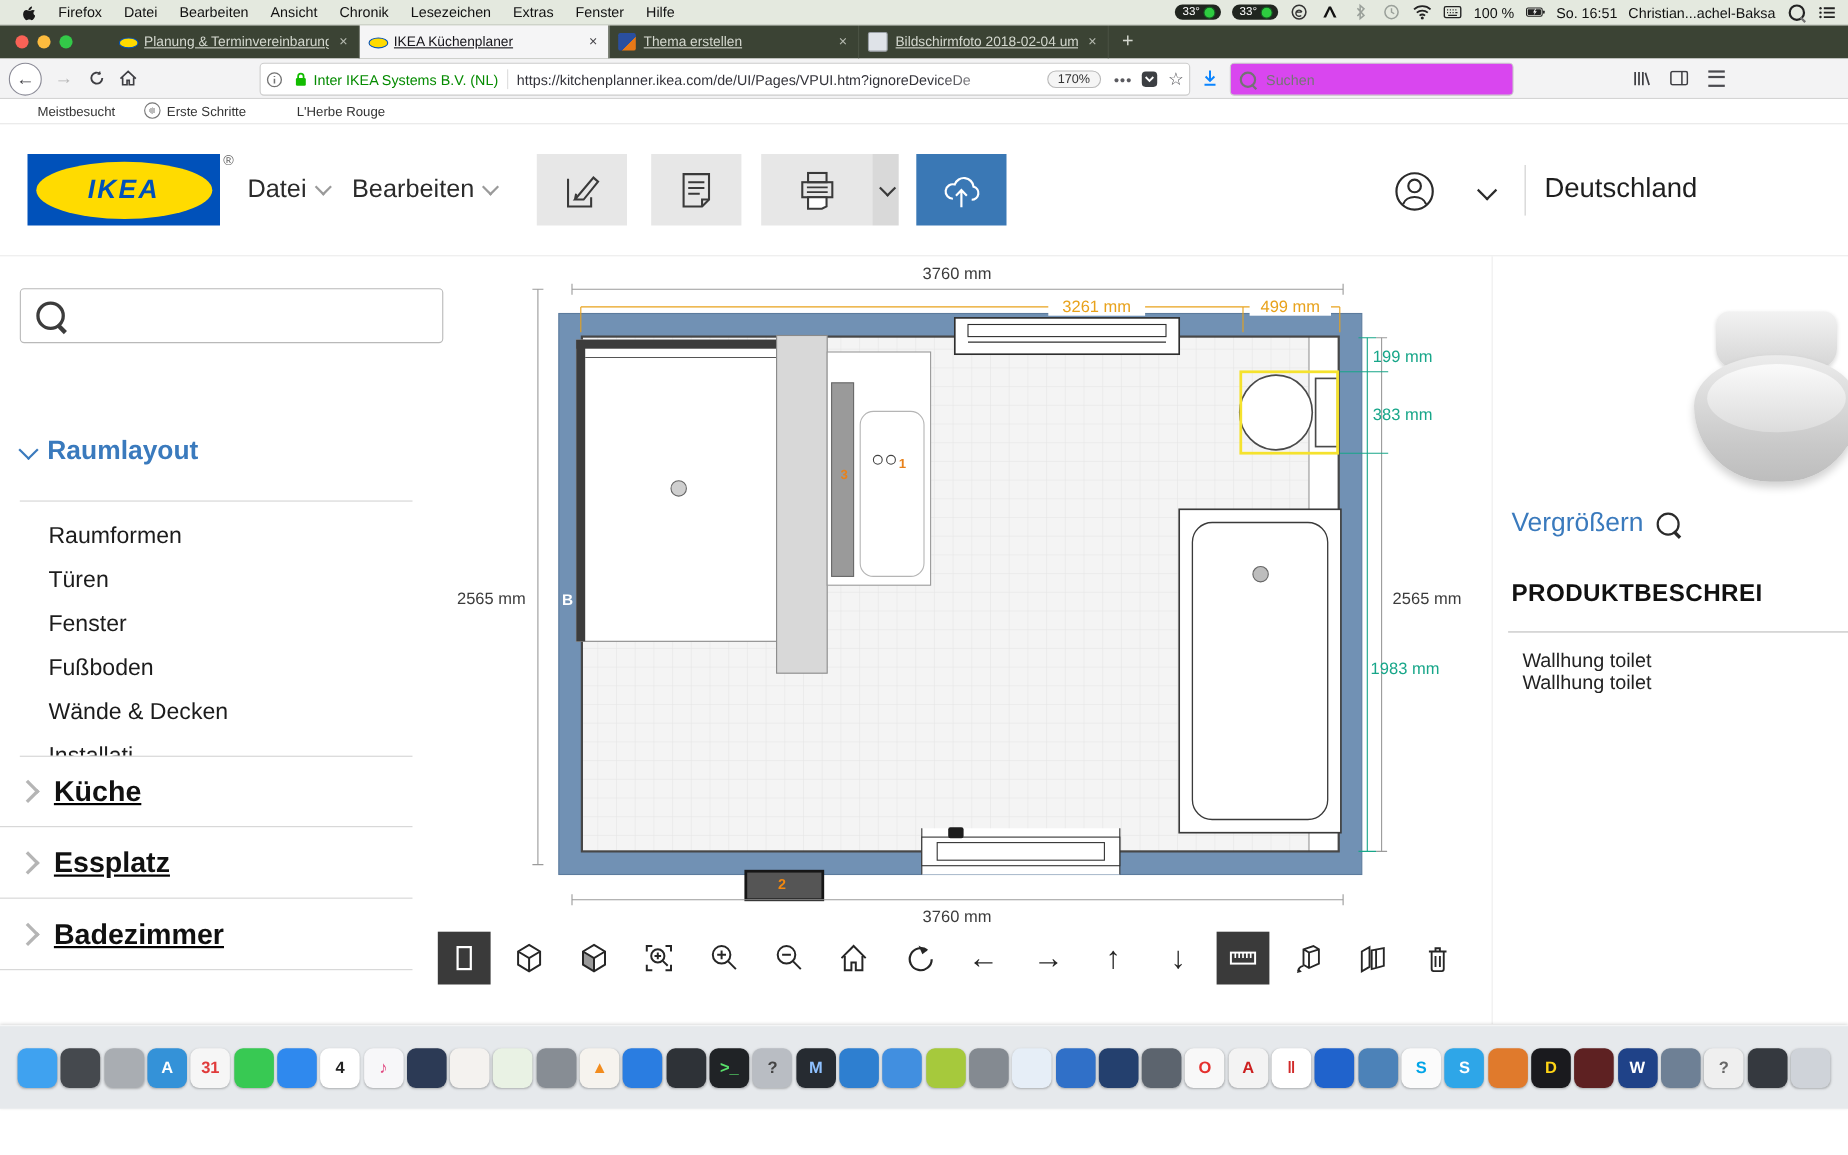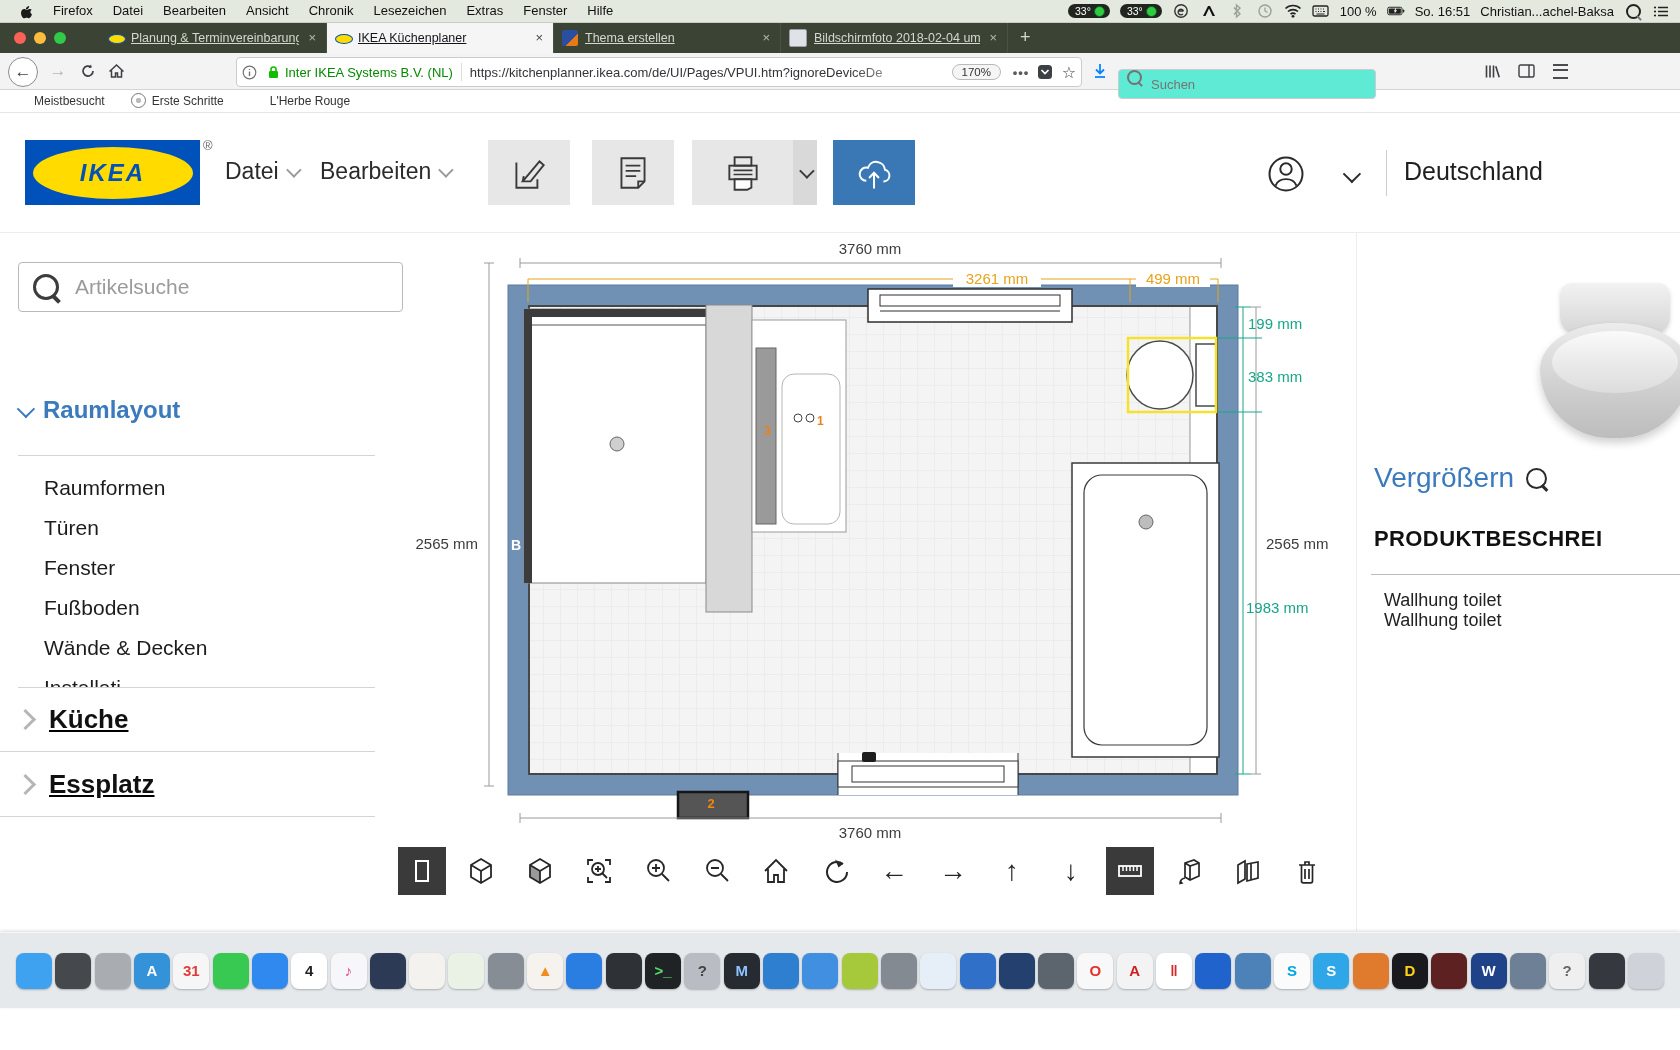--- a/index.html
+++ b/index.html
@@ -41,22 +41,22 @@
   .back-circle{border:1px solid #8a8a96;border-radius:50%;background:#fff;}
   .urlbar{position:absolute;left:236px;top:4px;width:844px;height:28px;background:#fff;border:1px solid #ccc;border-radius:4px;
           display:flex;align-items:center;font-size:13px;overflow:hidden;}
   .idn{color:#058b00;white-space:nowrap;margin-right:8px;}
   .url-sep{width:1px;height:18px;background:#ddd;margin-right:8px;}
   .url-text{color:#33333a;white-space:nowrap;overflow:hidden;flex:1;
             -webkit-mask-image:linear-gradient(90deg,#000 80%,transparent 98%);
             mask-image:linear-gradient(90deg,#000 80%,transparent 98%);}
   .zoom-pill{border:1px solid #b9b9b9;border-radius:10px;background:#f5f5f5;color:#333;font-size:11.5px;padding:1px 9px;margin:0 8px;}
   .url-ico{display:flex;align-items:center;justify-content:center;width:24px;height:24px;color:#4a4a4f;}
-  .searchbar{position:absolute;left:1118px;top:16px;width:240px;height:28px;background:#5eead4;border:1px solid #ccc;border-radius:4px;
-             display:flex;padding:0 8px;gap:7px;}
+  .searchbar{position:absolute;left:1118px;top:4px;width:240px;height:28px;background:#d946ef;border:1px solid #ccc;border-radius:4px;
+             display:flex;align-items:center;padding:0 8px;gap:7px;}
   .searchbar input{border:none;outline:none;font-size:13px;width:100%;font-family:inherit;color:#333;background:transparent;}
   .mag{width:11px;height:11px;border:2px solid #737373;border-radius:50%;position:relative;flex:0 0 11px;}
   .mag::after{content:"";position:absolute;width:2px;height:6px;background:#737373;left:10px;top:9px;transform:rotate(-45deg);}
   .burger{width:15px;height:11px;border-top:2px solid #4a4a4f;border-bottom:2px solid #4a4a4f;position:relative;}
   .burger::after{content:"";position:absolute;left:0;top:3.5px;width:15px;height:2px;background:#4a4a4f;}
   
   .bookbar{position:absolute;left:0;top:89px;width:1680px;height:23px;background:#fff;border-bottom:1px solid #e6e6e6;
            display:flex;align-items:center;gap:26px;padding-left:14px;font-size:12px;color:#333;z-index:47;}
   .bm{display:flex;align-items:center;gap:6px;}
   .bm-ico{width:14px;height:14px;display:inline-flex;align-items:center;justify-content:center;font-size:11px;}
@@ -104,21 +104,21 @@
   .vt .arrowtxt{font-size:28px;font-weight:600;}
   .panel-vline{position:absolute;left:1356px;top:233px;width:1px;height:698px;background:#ededed;}
   
   .prod-img{position:absolute;left:1505px;top:283px;width:200px;height:168px;}
   .toilet-tank{position:absolute;left:55px;top:0;width:110px;height:52px;border-radius:12px 12px 18px 18px;
                background:linear-gradient(#f2f2f2,#d5d5d5);box-shadow:0 2px 4px rgba(0,0,0,.15);}
   .toilet-bowl{position:absolute;left:35px;top:40px;width:150px;height:115px;border-radius:48% 48% 46% 46%/40% 40% 60% 60%;
                background:linear-gradient(#ececec,#c9c9c9 70%,#bdbdbd);box-shadow:0 5px 8px rgba(0,0,0,.18);}
   .toilet-seat{position:absolute;left:47px;top:48px;width:126px;height:62px;border-radius:50%;
                background:linear-gradient(#fafafa,#dcdcdc);}
-  .zoomlink{position:absolute;left:1374px;top:462px;display:flex;align-items:center;gap:12px;color:#3a7abd;font-size:28px;}
+  .zoomlink{position:absolute;left:1374px;top:462px;display:flex;align-items:center;gap:12px;color:#3a7abd;font-size:24px;}
   .zoomlink .mag3{width:17px;height:17px;border:2.5px solid #2b2b2b;border-radius:50%;position:relative;}
   .zoomlink .mag3::after{content:"";position:absolute;width:3px;height:8px;background:#2b2b2b;left:15px;top:14px;transform:rotate(-45deg);}
   .prod-h{position:absolute;left:1374px;top:526px;width:306px;font-size:22px;font-weight:bold;color:#111;letter-spacing:.4px;
           white-space:nowrap;overflow:hidden;}
   .prod-div{position:absolute;left:1371px;top:574px;width:309px;height:1px;background:#bbb;}
   .prod-l1{position:absolute;left:1384px;top:590px;font-size:18px;color:#222;}
   .prod-l2{position:absolute;left:1384px;top:610px;font-size:18px;color:#222;}
   
   .dock{position:absolute;left:0;top:932px;width:1680px;height:76px;background:rgba(225,228,232,.82);
         border-top:1px solid rgba(255,255,255,.6);box-shadow:0 -1px 3px rgba(0,0,0,.15);z-index:60;
@@ -378,21 +378,20 @@
       <circle cx="20" cy="15.5" r="5.2" fill="none" stroke="#2b2b2b" stroke-width="1.8"></circle>
       <path d="M10.5 30.5a10 8.5 0 0 1 19 0" fill="none" stroke="#2b2b2b" stroke-width="1.8"></path>
     </svg>
 </div>
 <div class="abs" style="left:1344px;top:168px;"><span class="chev down" style="border-color:#2b2b2b;width:11px;height:11px;"></span></div>
 <div class="hdr-vline"></div>
 <div class="country">Deutschland</div>
 
 <div class="sb-search">
   <span class="mag2"></span>
-  <input placeholder="Artikelsuche" style="">
 </div>
 <div class="sb-sect-open">
   <span class="chev down blue" style="width:11px;height:11px;"></span>
   <span>Raumlayout</span>
 </div>
 <div class="sb-div" style="top:455px;"></div>
 <div class="snav">
   <div class="snav-item">Raumformen</div>
     <div class="snav-item">Türen</div>
     <div class="snav-item">Fenster</div>
@@ -402,20 +401,24 @@
 </div>
 <div class="sb-div" style="top:687px;"></div>
 <div class="sb-sections">
   <div class="sb-row">
       <span class="chev-big"></span>
       <span class="lbl">Küche</span>
     </div>
     <div class="sb-row">
       <span class="chev-big"></span>
       <span class="lbl">Essplatz</span>
+    </div>
+    <div class="sb-row">
+      <span class="chev-big"></span>
+      <span class="lbl">Badezimmer</span>
     </div>
 </div>
 
 <div class="plan-wrap">
 <svg width="965" height="613" viewBox="0 0 965 613">
   <defs>
     <pattern id="grid" width="17" height="17" patternUnits="userSpaceOnUse">
       <path d="M17 0H0V17" fill="none" stroke="#e4e4e4" stroke-width="1"></path>
     </pattern>
   </defs>

